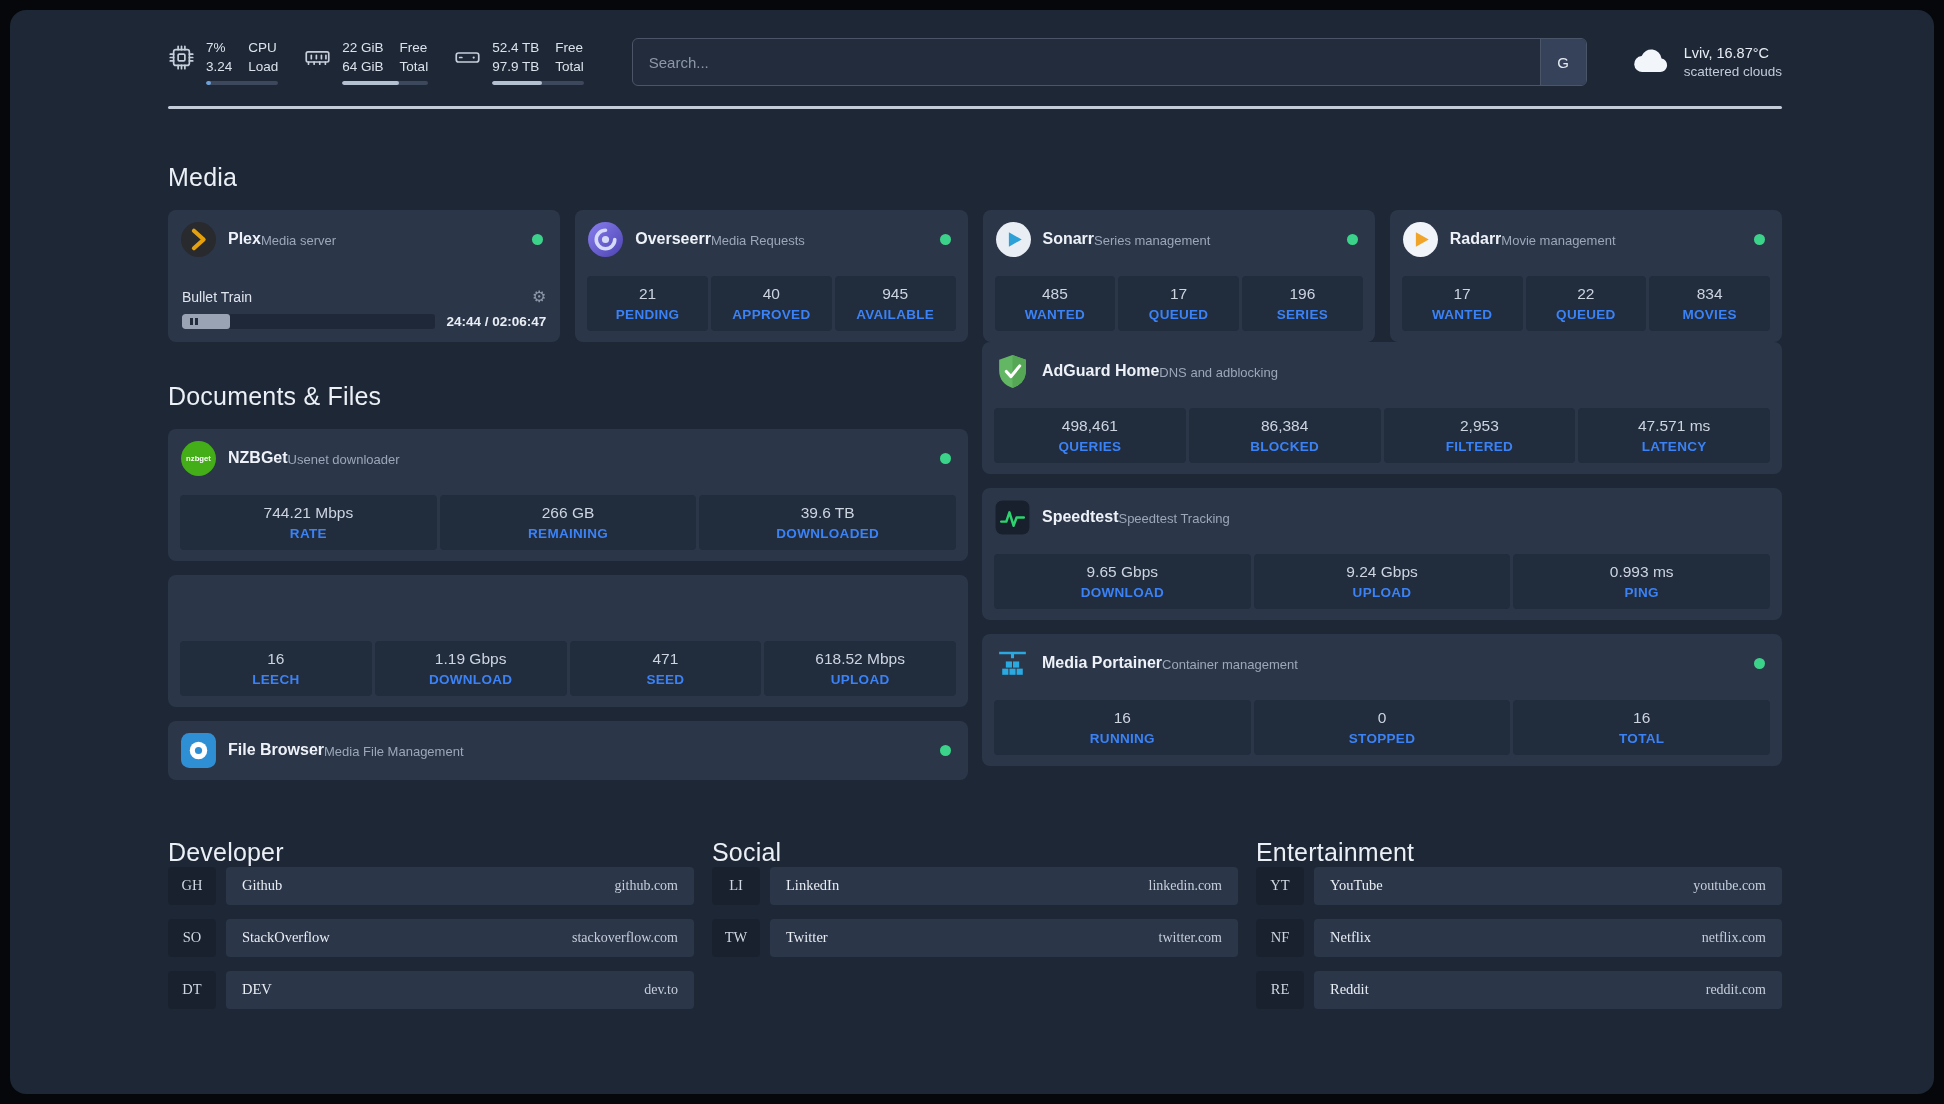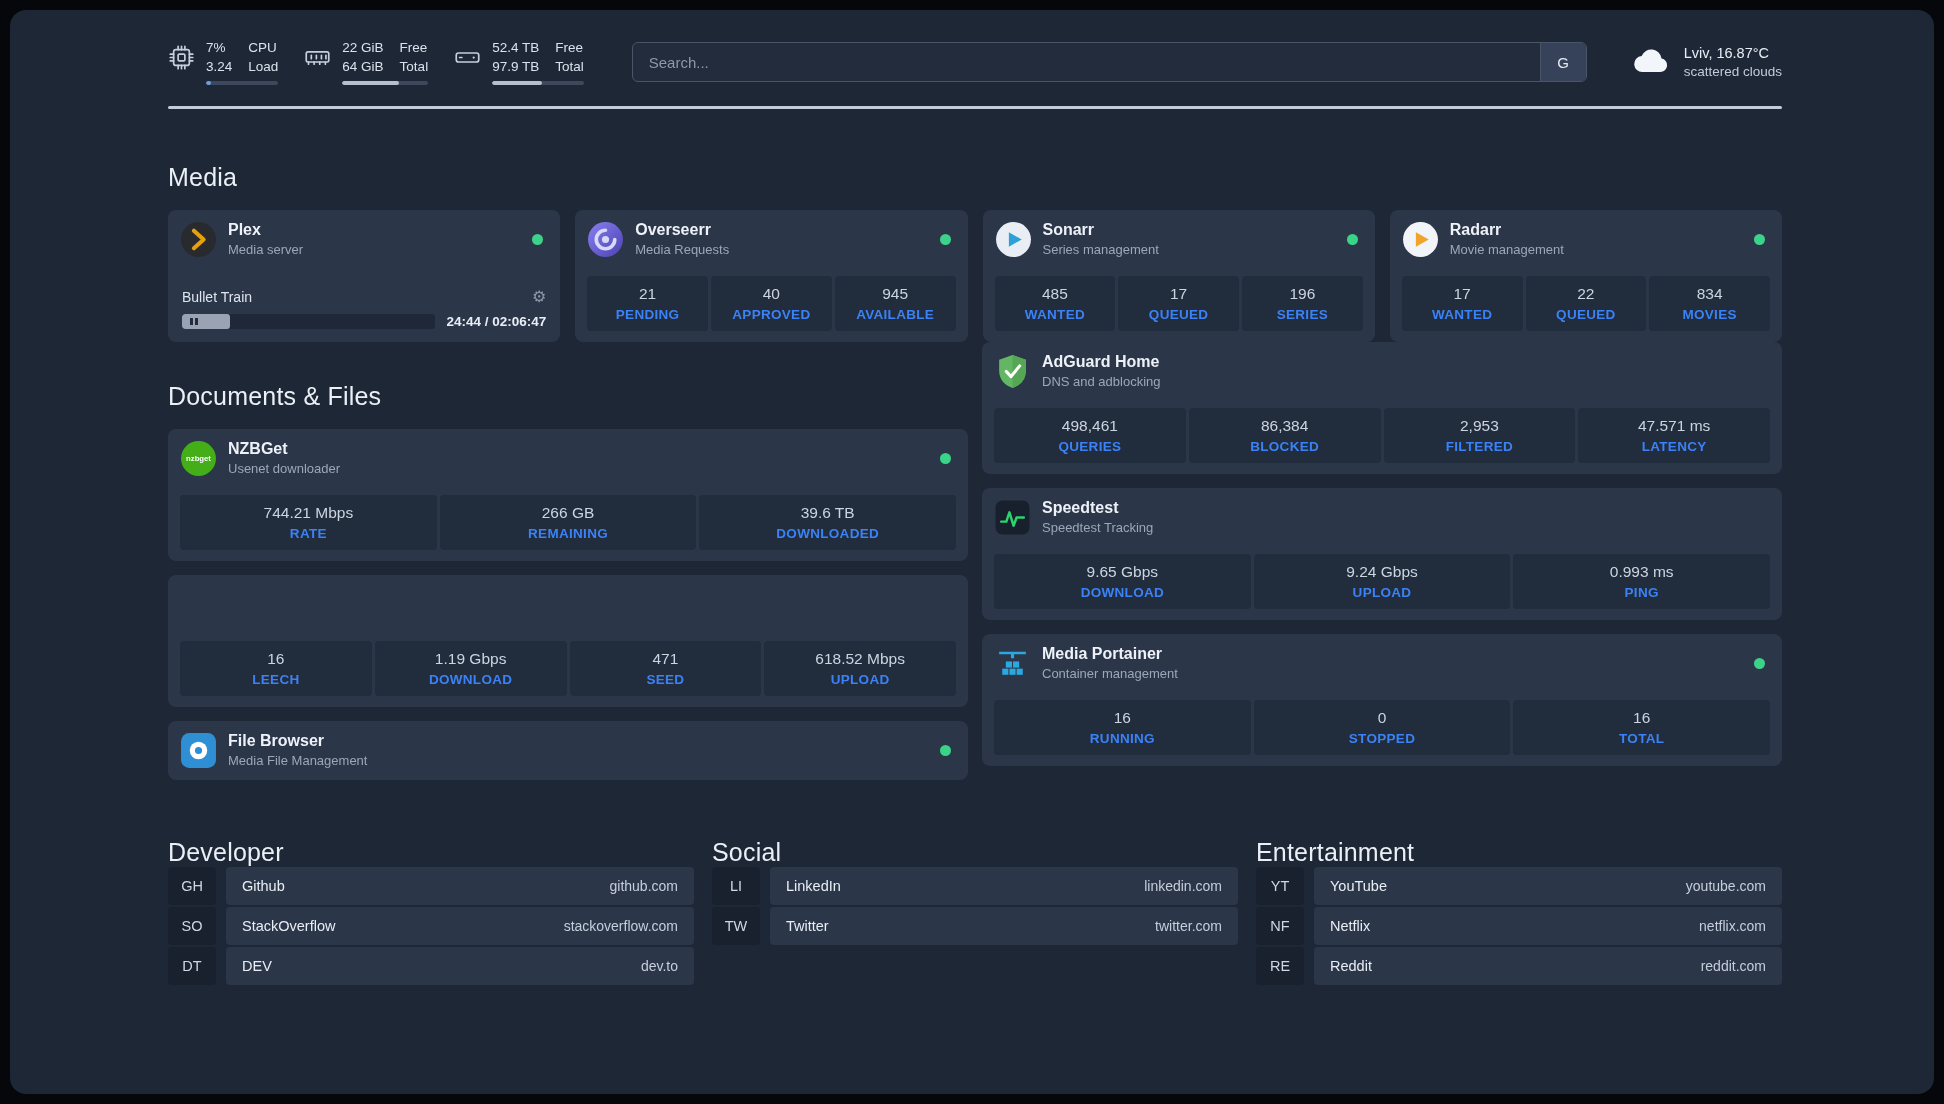--- a/index.html
+++ b/index.html
@@ -13,21 +13,21 @@
   .topbar { display:flex; align-items:center; height:48px; }
   .widget { display:flex; align-items:flex-start; gap:11px; margin-right:26px; color:#d7dee9; }
   .widget-icon { display:flex; margin-top:5px; color:#c7cfdc; }
   .widget-body { display:flex; flex-direction:column; }
   .widget-cols { display:flex; gap:16px; }
   .wcol { display:flex; flex-direction:column; font-size:13.5px; line-height:1.35; color:#dbe2ec; white-space:nowrap; }
   .wbar { margin-top:5px; height:4px; border-radius:2px; background:#3d485c; overflow:hidden; }
   .wbar > span { display:block; height:100%; background:#b4bfd0; border-radius:2px; }
   .wbar.accent > span { background:#6f9fd8; }
 
-  .searchbar { flex:1; display:flex; align-items:stretch; height:40px; margin:0 46px 0 22px;
+  .searchbar { flex:1; display:flex; align-items:stretch; height:48px; margin:0 46px 0 22px;
     background:#222c3c; border:1px solid #4a5668; border-radius:6px; overflow:hidden; }
   .searchbar input { flex:1; background:transparent; border:none; outline:none; color:#e6ecf4;
     font-size:15px; padding:0 16px; font-family:inherit; }
   .searchbar input::placeholder { color:#8d97a9; }
   .search-engine { width:46px; display:flex; align-items:center; justify-content:center;
     background:#36415a; border-left:1px solid #4a5668; color:#e6ecf4; font-size:15px; cursor:pointer; }
 
   .weather { display:flex; align-items:center; gap:13px; color:#e8edf5; }
   .weather-text { display:flex; flex-direction:column; }
   .weather-loc { font-size:14.5px; }
@@ -37,21 +37,21 @@
 
   
   .section-title { font-size:25px; font-weight:500; color:#ebeff6; letter-spacing:.2px; }
   .media-title { margin:54px 0 18px; }
   .cards-4 { display:grid; grid-template-columns:repeat(4,1fr); gap:15px; }
 
   .card { background:#2b3649; border-radius:8px; padding:11px 12px; display:flex; flex-direction:column; min-height:132px; }
   .card.slim { min-height:0; }
   .card-header { display:flex; align-items:center; gap:11px; }
   .app-icon { width:37px; height:37px; flex:0 0 37px; display:flex; align-items:center; justify-content:center; }
-  .app-titles { display:flex; flex-direction:column; }
+  .app-titles { display:flex; flex-direction:row; }
   .app-name { font-size:16px; font-weight:700; color:#eef2f8; }
   .app-desc { font-size:13px; color:#9ca7b9; margin-top:3px; }
   .status-dot { width:11px; height:11px; border-radius:50%; background:#3bd389; margin:0 5px 0 auto; flex:0 0 11px; }
 
   .stats { display:flex; gap:3px; margin-top:auto; }
   .stat { flex:1; background:#212c3d; border-radius:4px; height:55px;
     display:flex; flex-direction:column; align-items:center; justify-content:center; gap:4px; }
   .stat-value { font-size:15.5px; color:#ccd4e0; }
   .stat-label { font-size:13.5px; font-weight:700; color:#3b82f6; letter-spacing:.3px; }
 
@@ -68,21 +68,21 @@
   .ptime { font-size:13.5px; font-weight:600; color:#e9eef5; white-space:nowrap; }
 
   
   .two-col { display:grid; grid-template-columns:1fr 1fr; gap:0 14px; }
   .col-title { margin:40px 0 18px; }
   .col-cards { display:flex; flex-direction:column; gap:14px; }
 
   
   .bookmarks { display:grid; grid-template-columns:repeat(3,1fr); gap:0 18px; }
   .bm-title { margin:58px 0 0; }
-  .bm-list { display:flex; flex-direction:column; gap:2px; }
+  .bm-list { display:flex; flex-direction:column; gap:14px;font-family:Liberation Serif, serif; }
   .bm-row { display:flex; align-items:stretch; gap:10px; height:38px; cursor:pointer; }
   .bm-abbr { width:48px; display:flex; align-items:center; justify-content:center;
     font-size:14.5px; color:#cfd7e2; background:rgba(0,0,0,0.14); border-radius:4px; }
   .bm-pill { flex:1; display:flex; align-items:center; background:#2b3649; border-radius:4px; padding:0 16px; }
   .bm-name { font-size:14.5px; color:#e9eef5; }
   .bm-url { margin-left:auto; font-size:14px; color:#c6cedb; }
 </style>
 </head>
 <body>
 

